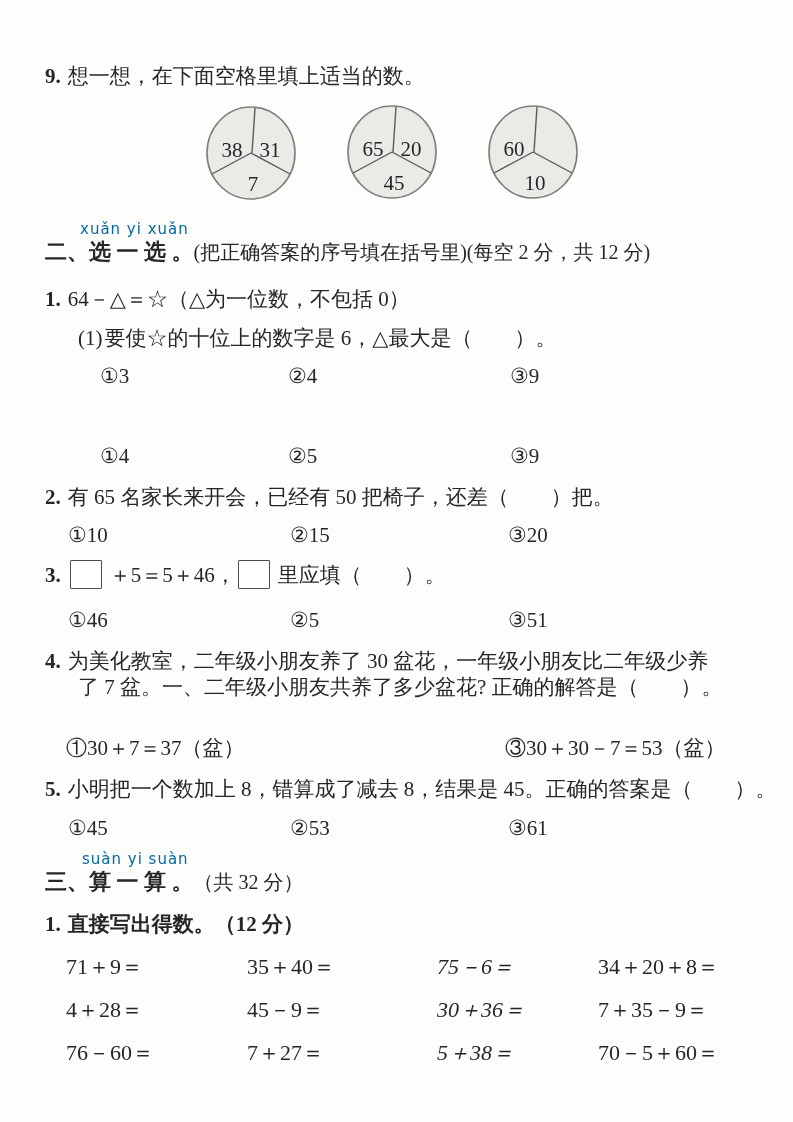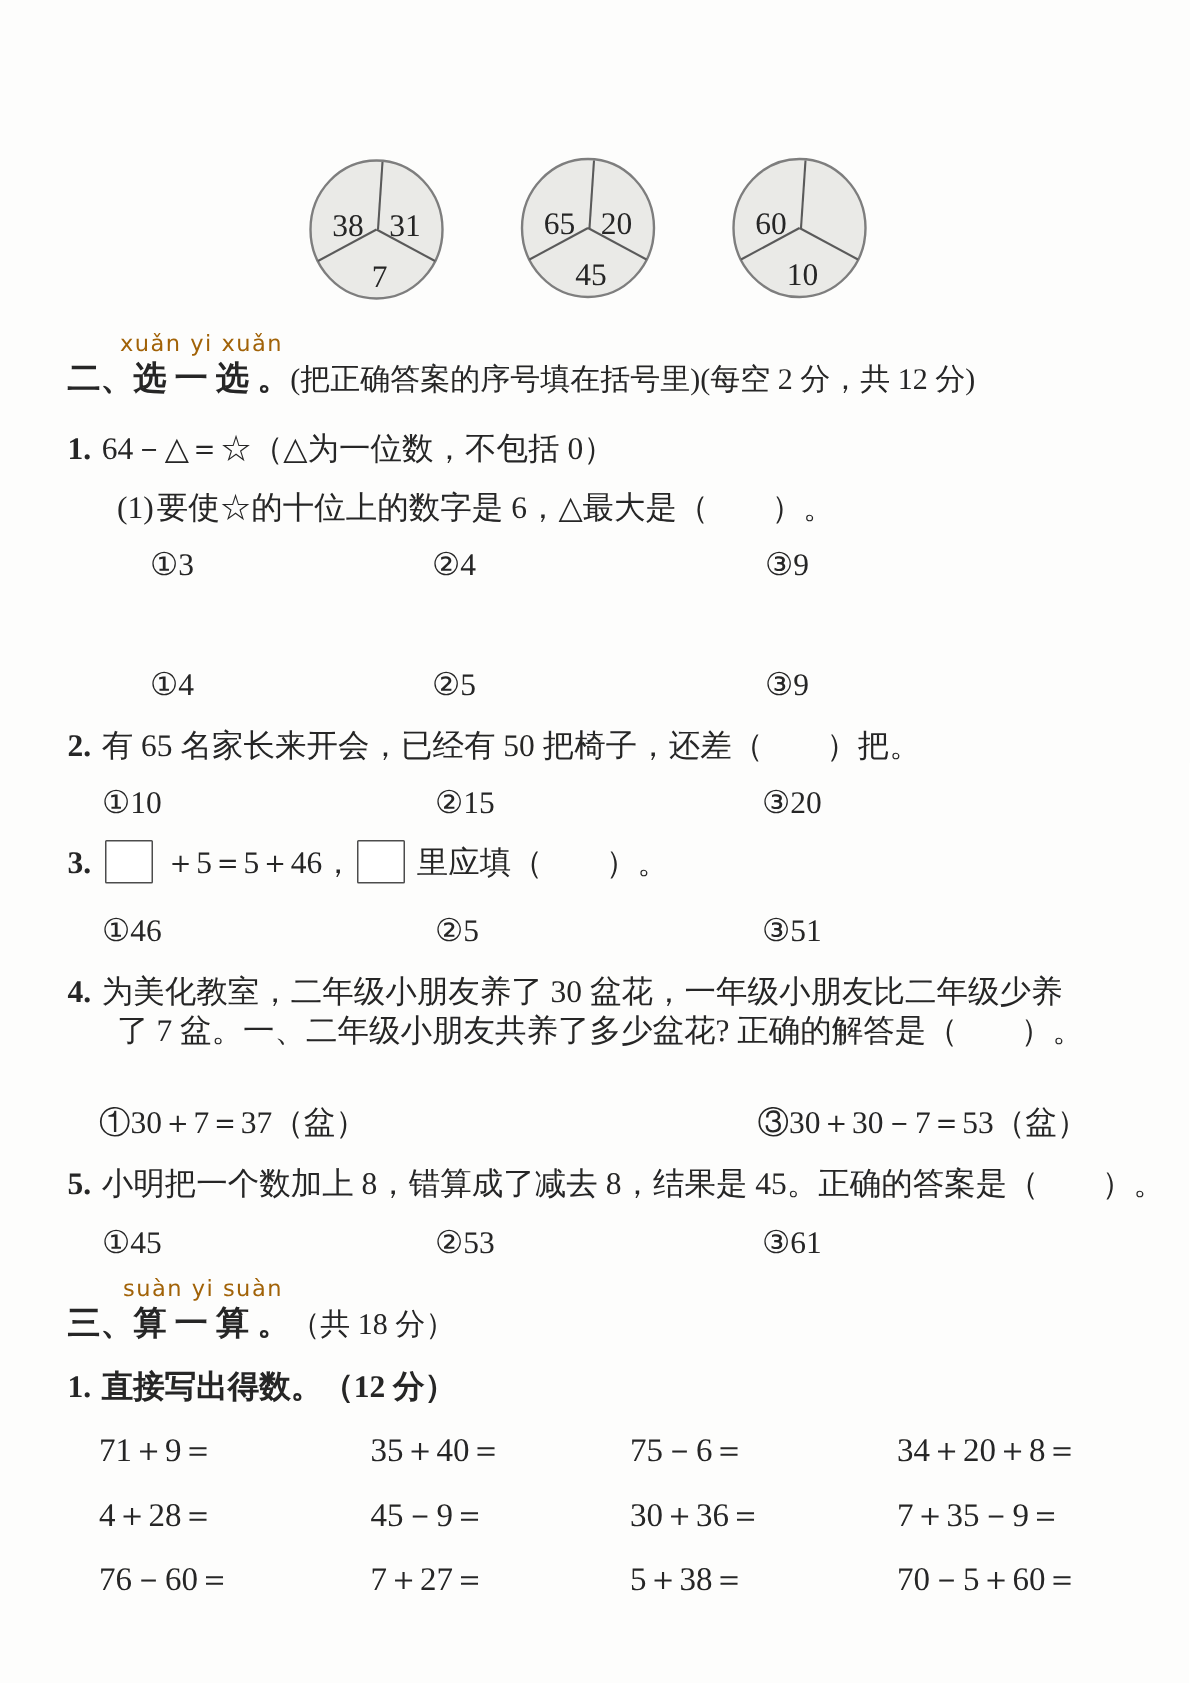--- a/index.html
+++ b/index.html
@@ -6,48 +6,51 @@
   .page{
     position:relative;width:793px;height:1122px;background:#fdfdfc;
     font-family:"Liberation Serif","DejaVu Serif",serif;color:#262626;
     overflow:hidden;
   }
   .line{position:absolute;font-size:21px;line-height:24px;white-space:nowrap;}
   .qnum{font-weight:700;margin-right:7px;}
   .sublabel{margin-right:2px;}
   .pinyin{
     position:absolute;font-family:"DejaVu Sans","Liberation Sans",sans-serif;
-    font-size:15px;color:#a16207;letter-spacing:1px;white-space:nowrap;
+    font-size:15px;color:#0369a1;letter-spacing:1px;white-space:nowrap;
   }
   .sec-title{font-weight:700;font-size:22px;}
   .sec-note{font-size:20px;}
   .opt-row{position:absolute;left:0;top:0;width:793px;height:26px;}
   .opt-row span{position:absolute;font-size:21px;white-space:nowrap;}
   .oc1{left:68px;} .oc2{left:290px;} .oc3{left:508px;}
   .sc1{left:100px;} .sc2{left:288px;} .sc3{left:510px;}
   .qc1{left:66px;} .qc2{left:288px;} .qc3{left:505px;}
   .blank-box{
     display:inline-block;width:30px;height:27px;border:1.6px solid #4c4c4c;
     border-radius:1px;vertical-align:-7px;margin:0 8px 0 2px;background:#fff;
   }
   .q4block{
     position:absolute;left:45px;top:648px;width:650px;
     padding-left:33px;text-indent:-33px;
     font-size:21px;line-height:26px;white-space:normal;
   }
   .math-cell{position:absolute;font-size:22px;white-space:nowrap;}
   .mr1{top:952px;} .mr2{top:995px;} .mr3{top:1038px;}
-  .mc1{left:66px;} .mc2{left:247px;} .mc3{left:420px;} .mc4{left:598px;}
+  .mc1{left:66px;} .mc2{left:247px;} .mc3{left:437px;font-style:italic;} .mc4{left:598px;}
   svg text{font-family:"Liberation Serif","DejaVu Serif",serif;}
 </style>
 </head>
 <body>
 
 <div class="page">
 
+  <div class="line" style="left:45px;top:64px">
+    <span class="qnum">9.</span><span>想一想，在下面空格里填上适当的数。</span>
+  </div>
 
   <svg style="position:absolute;left:198px;top:103px" width="390" height="102" viewBox="0 0 390 102">
 
     <g>
       <ellipse cx="53" cy="50" rx="44" ry="46" fill="#eaeae7" stroke="#7e7e7e" stroke-width="1.6"></ellipse>
       <path d="M54 50 L57 5" stroke="#5a5a5a" stroke-width="1.4" fill="none"></path>
       <path d="M53 50 L14 71" stroke="#5a5a5a" stroke-width="1.4" fill="none"></path>
       <path d="M53 50 L92 71" stroke="#5a5a5a" stroke-width="1.4" fill="none"></path>
       <text x="34" y="54" font-size="21" text-anchor="middle" fill="#262626">38</text>
       <text x="72" y="54" font-size="21" text-anchor="middle" fill="#262626">31</text>
@@ -127,21 +130,21 @@
     <span class="qnum">5.</span><span>小明把一个数加上 8，错算成了减去 8，结果是 45。正确的答案是（　　）。</span>
   </div>
   <div class="opt-row" style="top:816px">
     <span class="oc1">①45</span>
     <span class="oc2">②53</span>
     <span class="oc3">③61</span>
   </div>
 
   <div class="pinyin" style="left:82px;top:850px">suàn yi suàn</div>
   <div class="line" style="left:45px;top:870px">
-    <span class="sec-title">三、算 一 算 。</span><span class="sec-note">（共 18 分）</span>
+    <span class="sec-title">三、算 一 算 。</span><span class="sec-note">（共 32 分）</span>
   </div>
   <div class="line" style="left:45px;top:912px;font-weight:600">
     <span class="qnum">1.</span><span>直接写出得数。</span><span>（12 分）</span>
   </div>
 
   <span class="math-cell mr1 mc1">71＋9＝</span>
   <span class="math-cell mr1 mc2">35＋40＝</span>
   <span class="math-cell mr1 mc3">75－6＝</span>
   <span class="math-cell mr1 mc4">34＋20＋8＝</span>
   <span class="math-cell mr2 mc1">4＋28＝</span>

